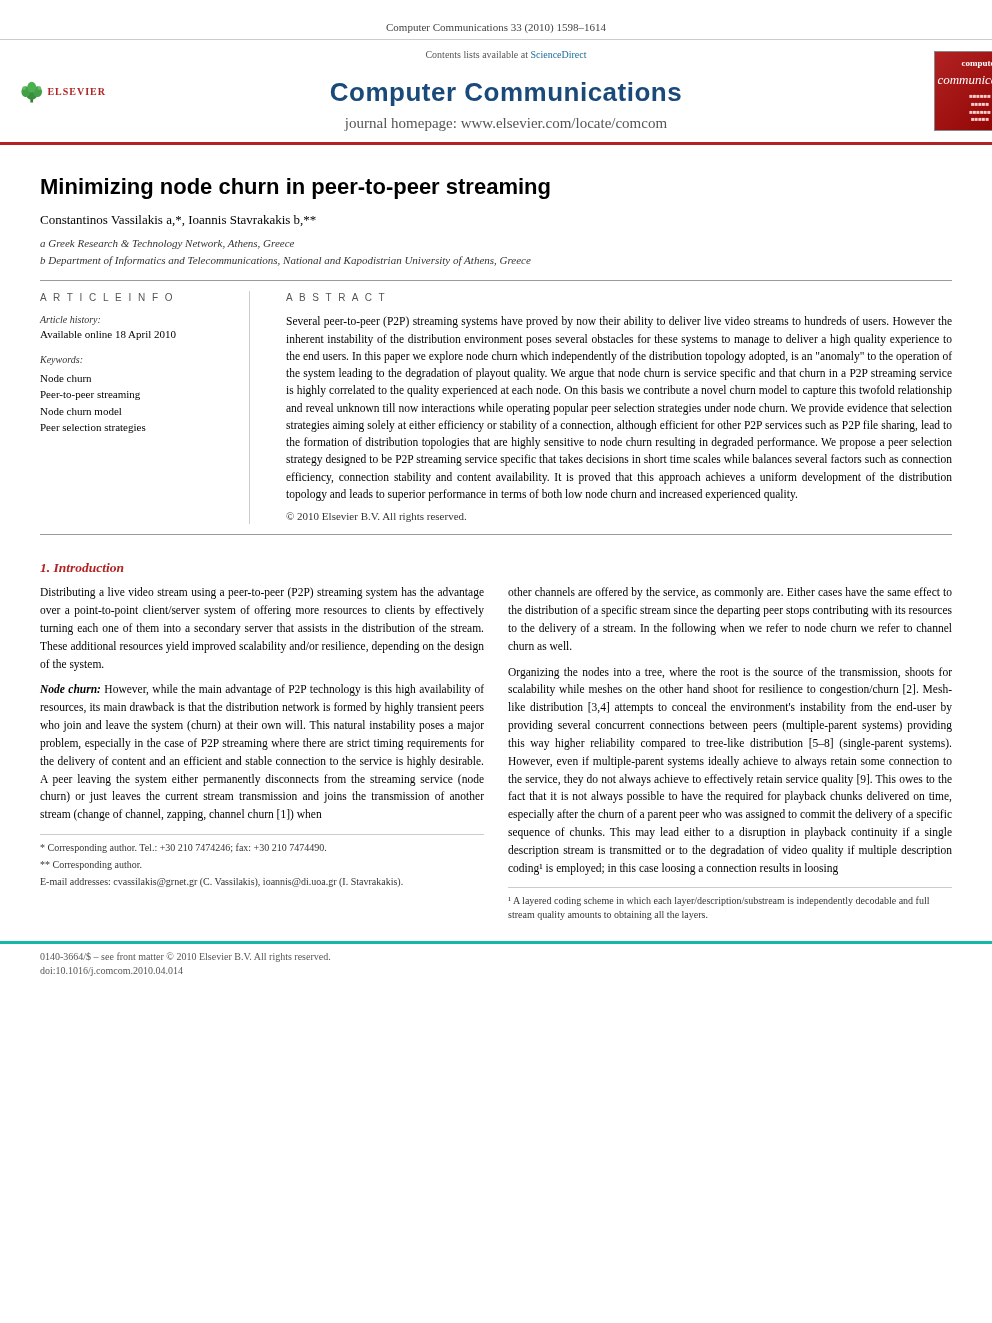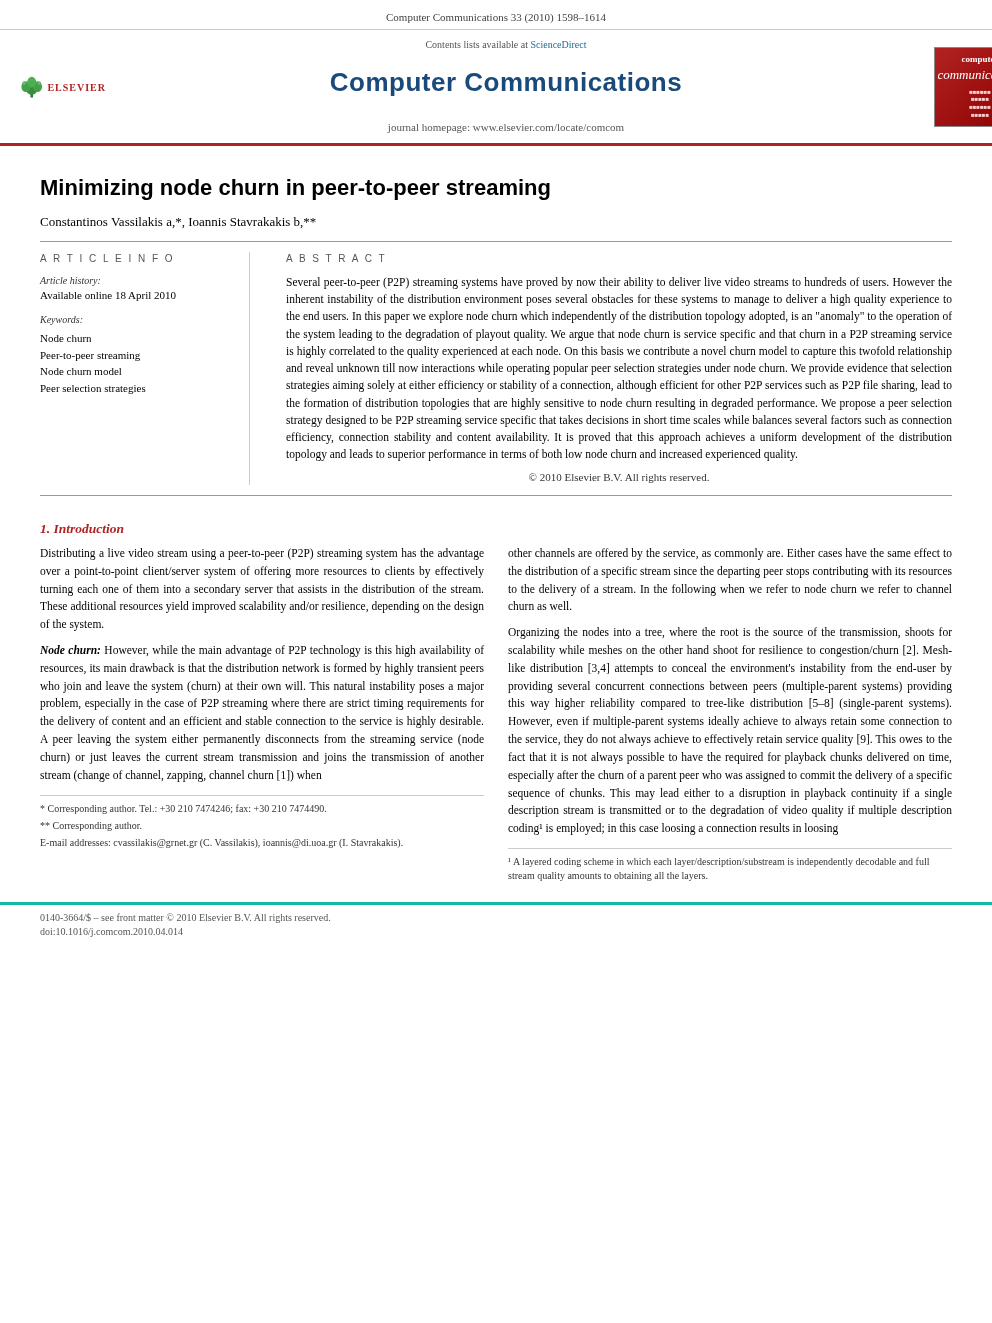--- a/index.html
+++ b/index.html
@@ -11,21 +11,21 @@
       min-height: 1323px;
       font-size: 13px;
       line-height: 1.4;
     }
 
     
     .top-bar {
       text-align: center;
       font-size: 11px;
       color: #444;
-      padding: 10px 0 4px 0;
+      padding: 20px 0 4px 0;
       border-bottom: 1px solid #ccc;
     }
     .journal-header {
       display: flex;
       align-items: center;
       border-bottom: 3px solid #b22222;
       padding: 8px 16px;
       gap: 16px;
     }
     .elsevier-logo {
@@ -60,23 +60,23 @@
       text-decoration: none;
     }
     .journal-title-main {
       font-size: 26px;
       font-weight: bold;
       color: #1a4a7a;
       font-family: Arial, sans-serif;
       letter-spacing: 0.5px;
     }
     .journal-homepage {
-      font-size: 11px;
+      font-size: 15px;
       color: #555;
-      margin-top: 19px;
+      margin-top: 2px;
     }
     .journal-cover {
       width: 70px;
       flex-shrink: 0;
     }
     .cover-img {
       width: 92px;
       height: 80px;
       background: linear-gradient(135deg, #b22222 0%, #8b0000 100%);
       display: flex;
@@ -183,21 +183,21 @@
 
     
     .abstract-text {
       font-size: 11.5px;
       line-height: 1.5;
       text-align: justify;
       color: #000;
     }
     .copyright {
       font-size: 11px;
-      text-align: center;
+      text-align: left;
       color: #333;
       margin-top: 6px;
     }
 
     
     .body-content {
       padding: 14px 40px 0 40px;
     }
     .section-title {
       font-size: 13.5px;
@@ -291,20 +291,24 @@
       </div>
     </div>
   </div>
 </div>
 
 <div class="article-content">
   <div style="height:12px;"></div>
   <div class="article-title">Minimizing node churn in peer-to-peer streaming</div>
   <div class="authors">
     <span>Constantinos Vassilakis a,*, Ioannis Stavrakakis b,**</span>
+  </div>
+  <div class="affiliations">
+    <div>a Greek Research &amp; Technology Network, Athens, Greece</div>
+    <div>b Department of Informatics and Telecommunications, National and Kapodistrian University of Athens, Greece</div>
   </div>
 
   <hr class="section-divider">
 
   <div class="two-col">
 
     <div class="left-col">
       <div class="col-header">A R T I C L E   I N F O</div>
       <div class="article-info-label">Article history:</div>
       <div class="article-info-value">Available online 18 April 2010</div>

